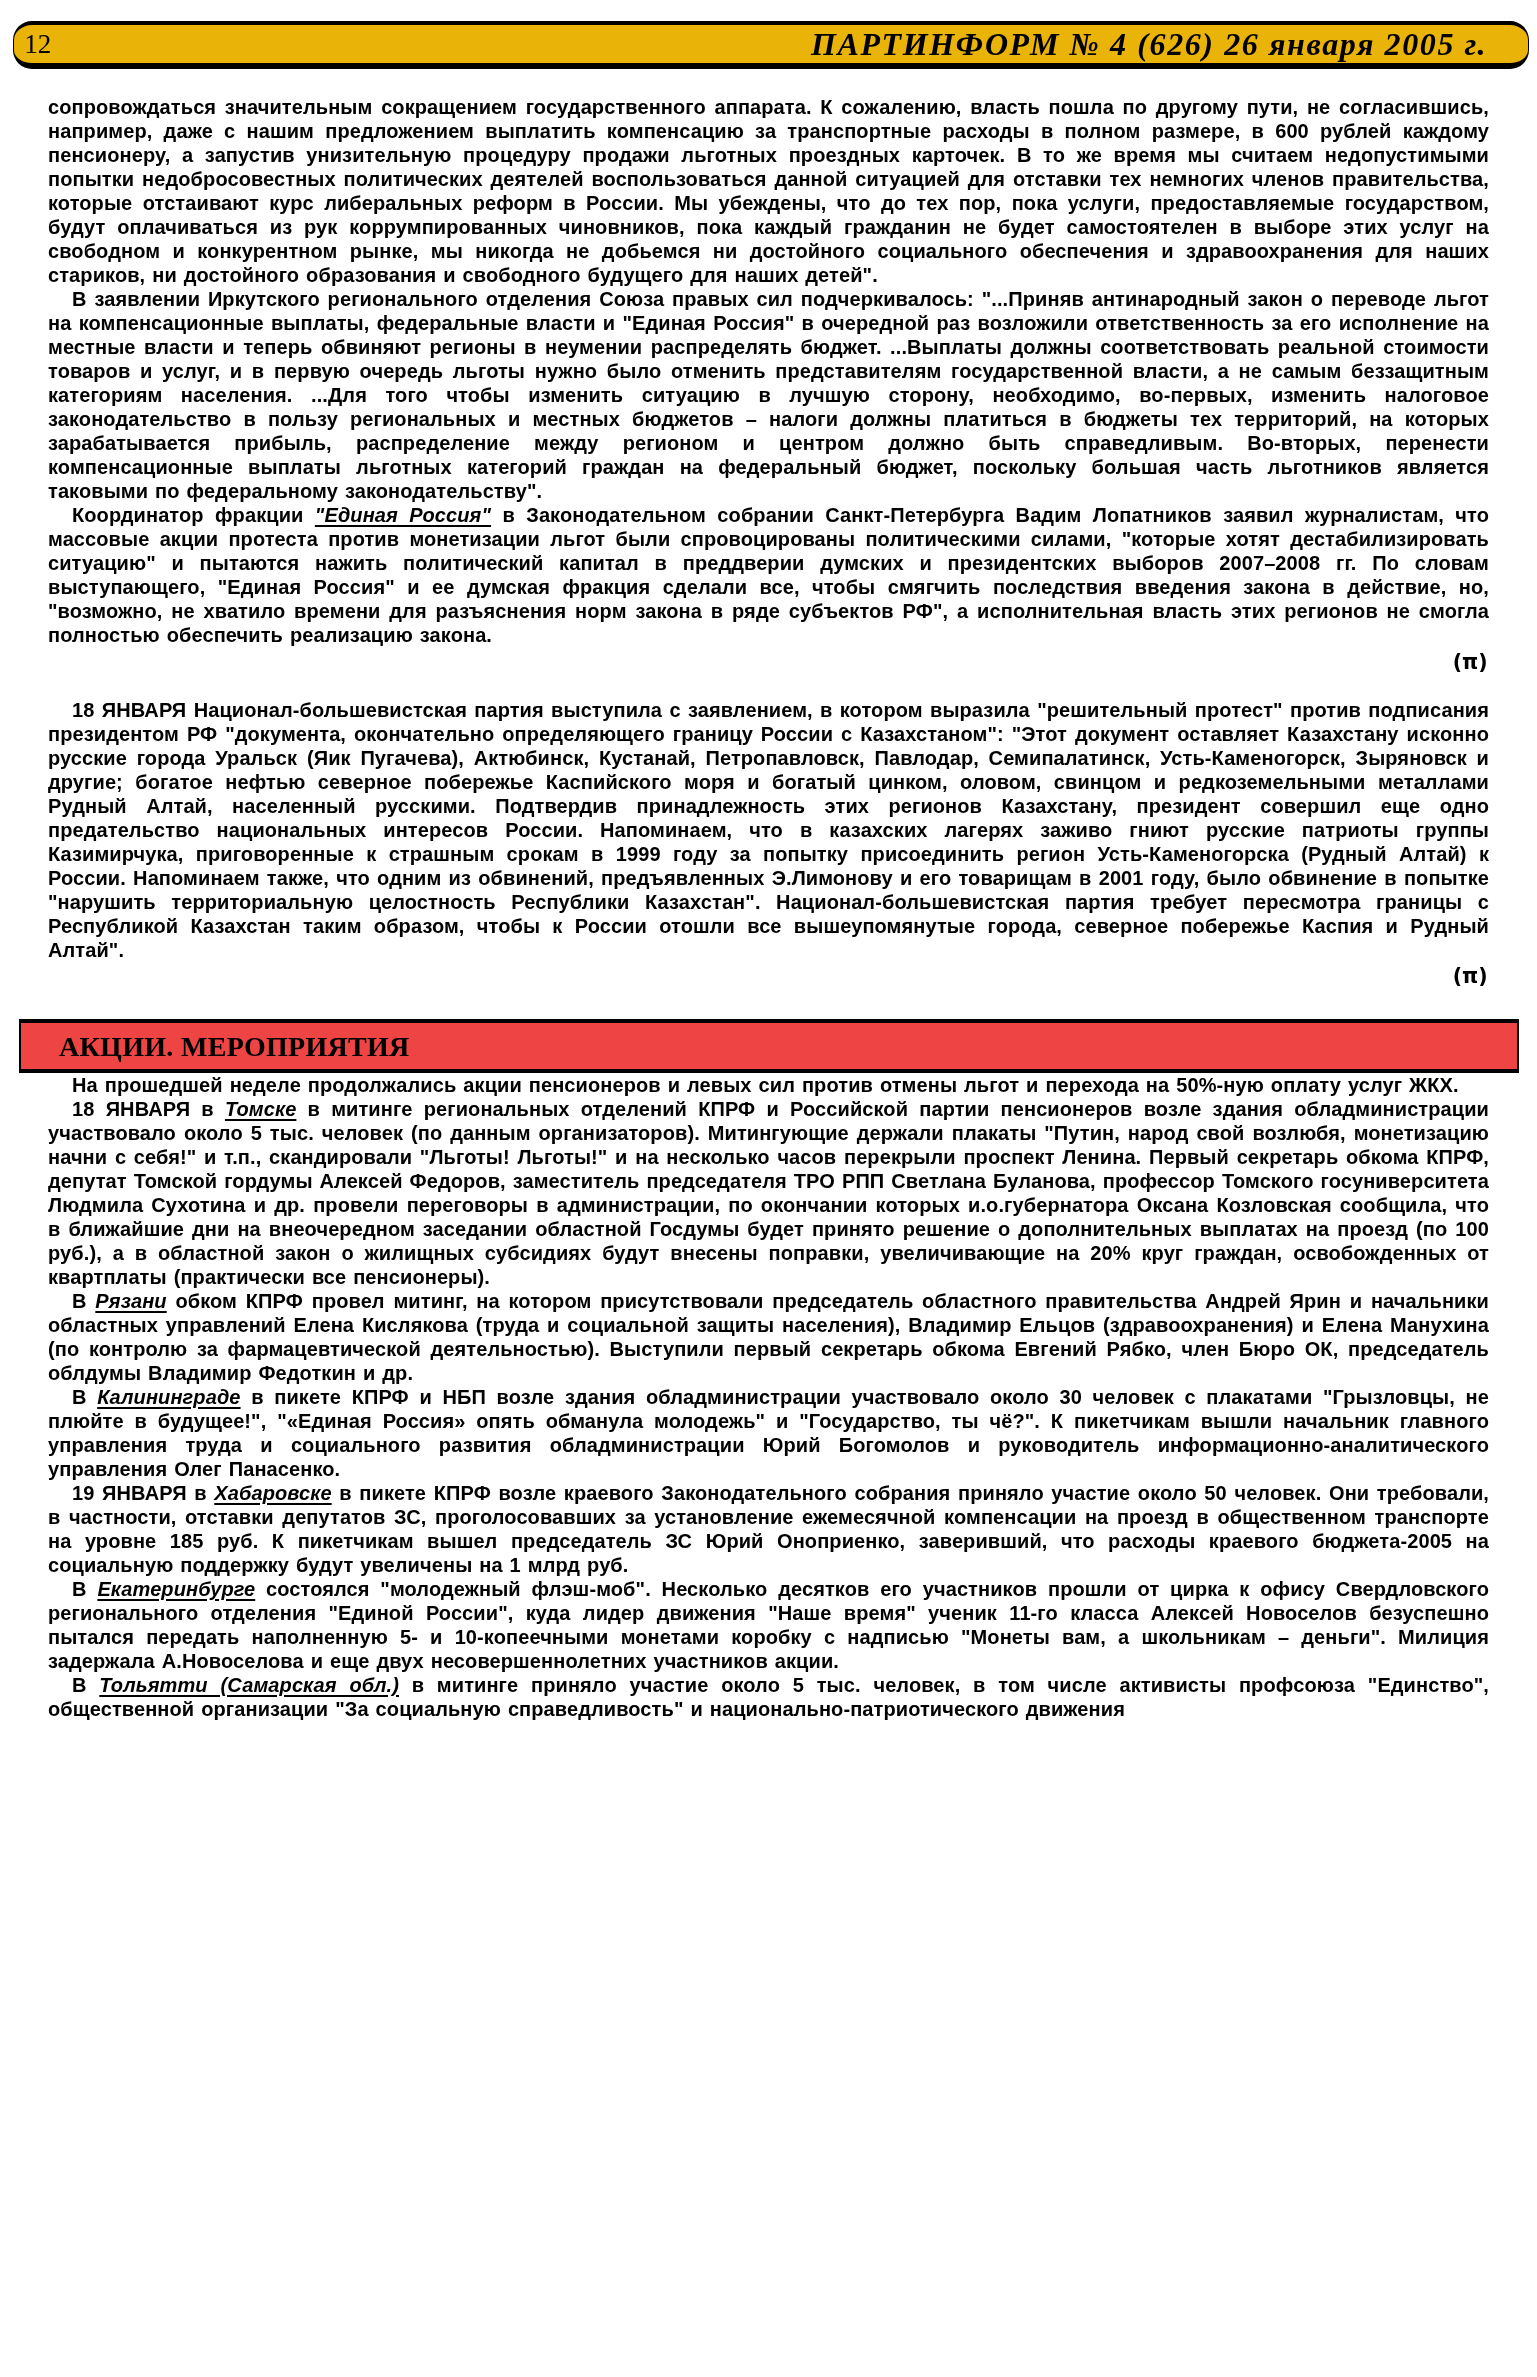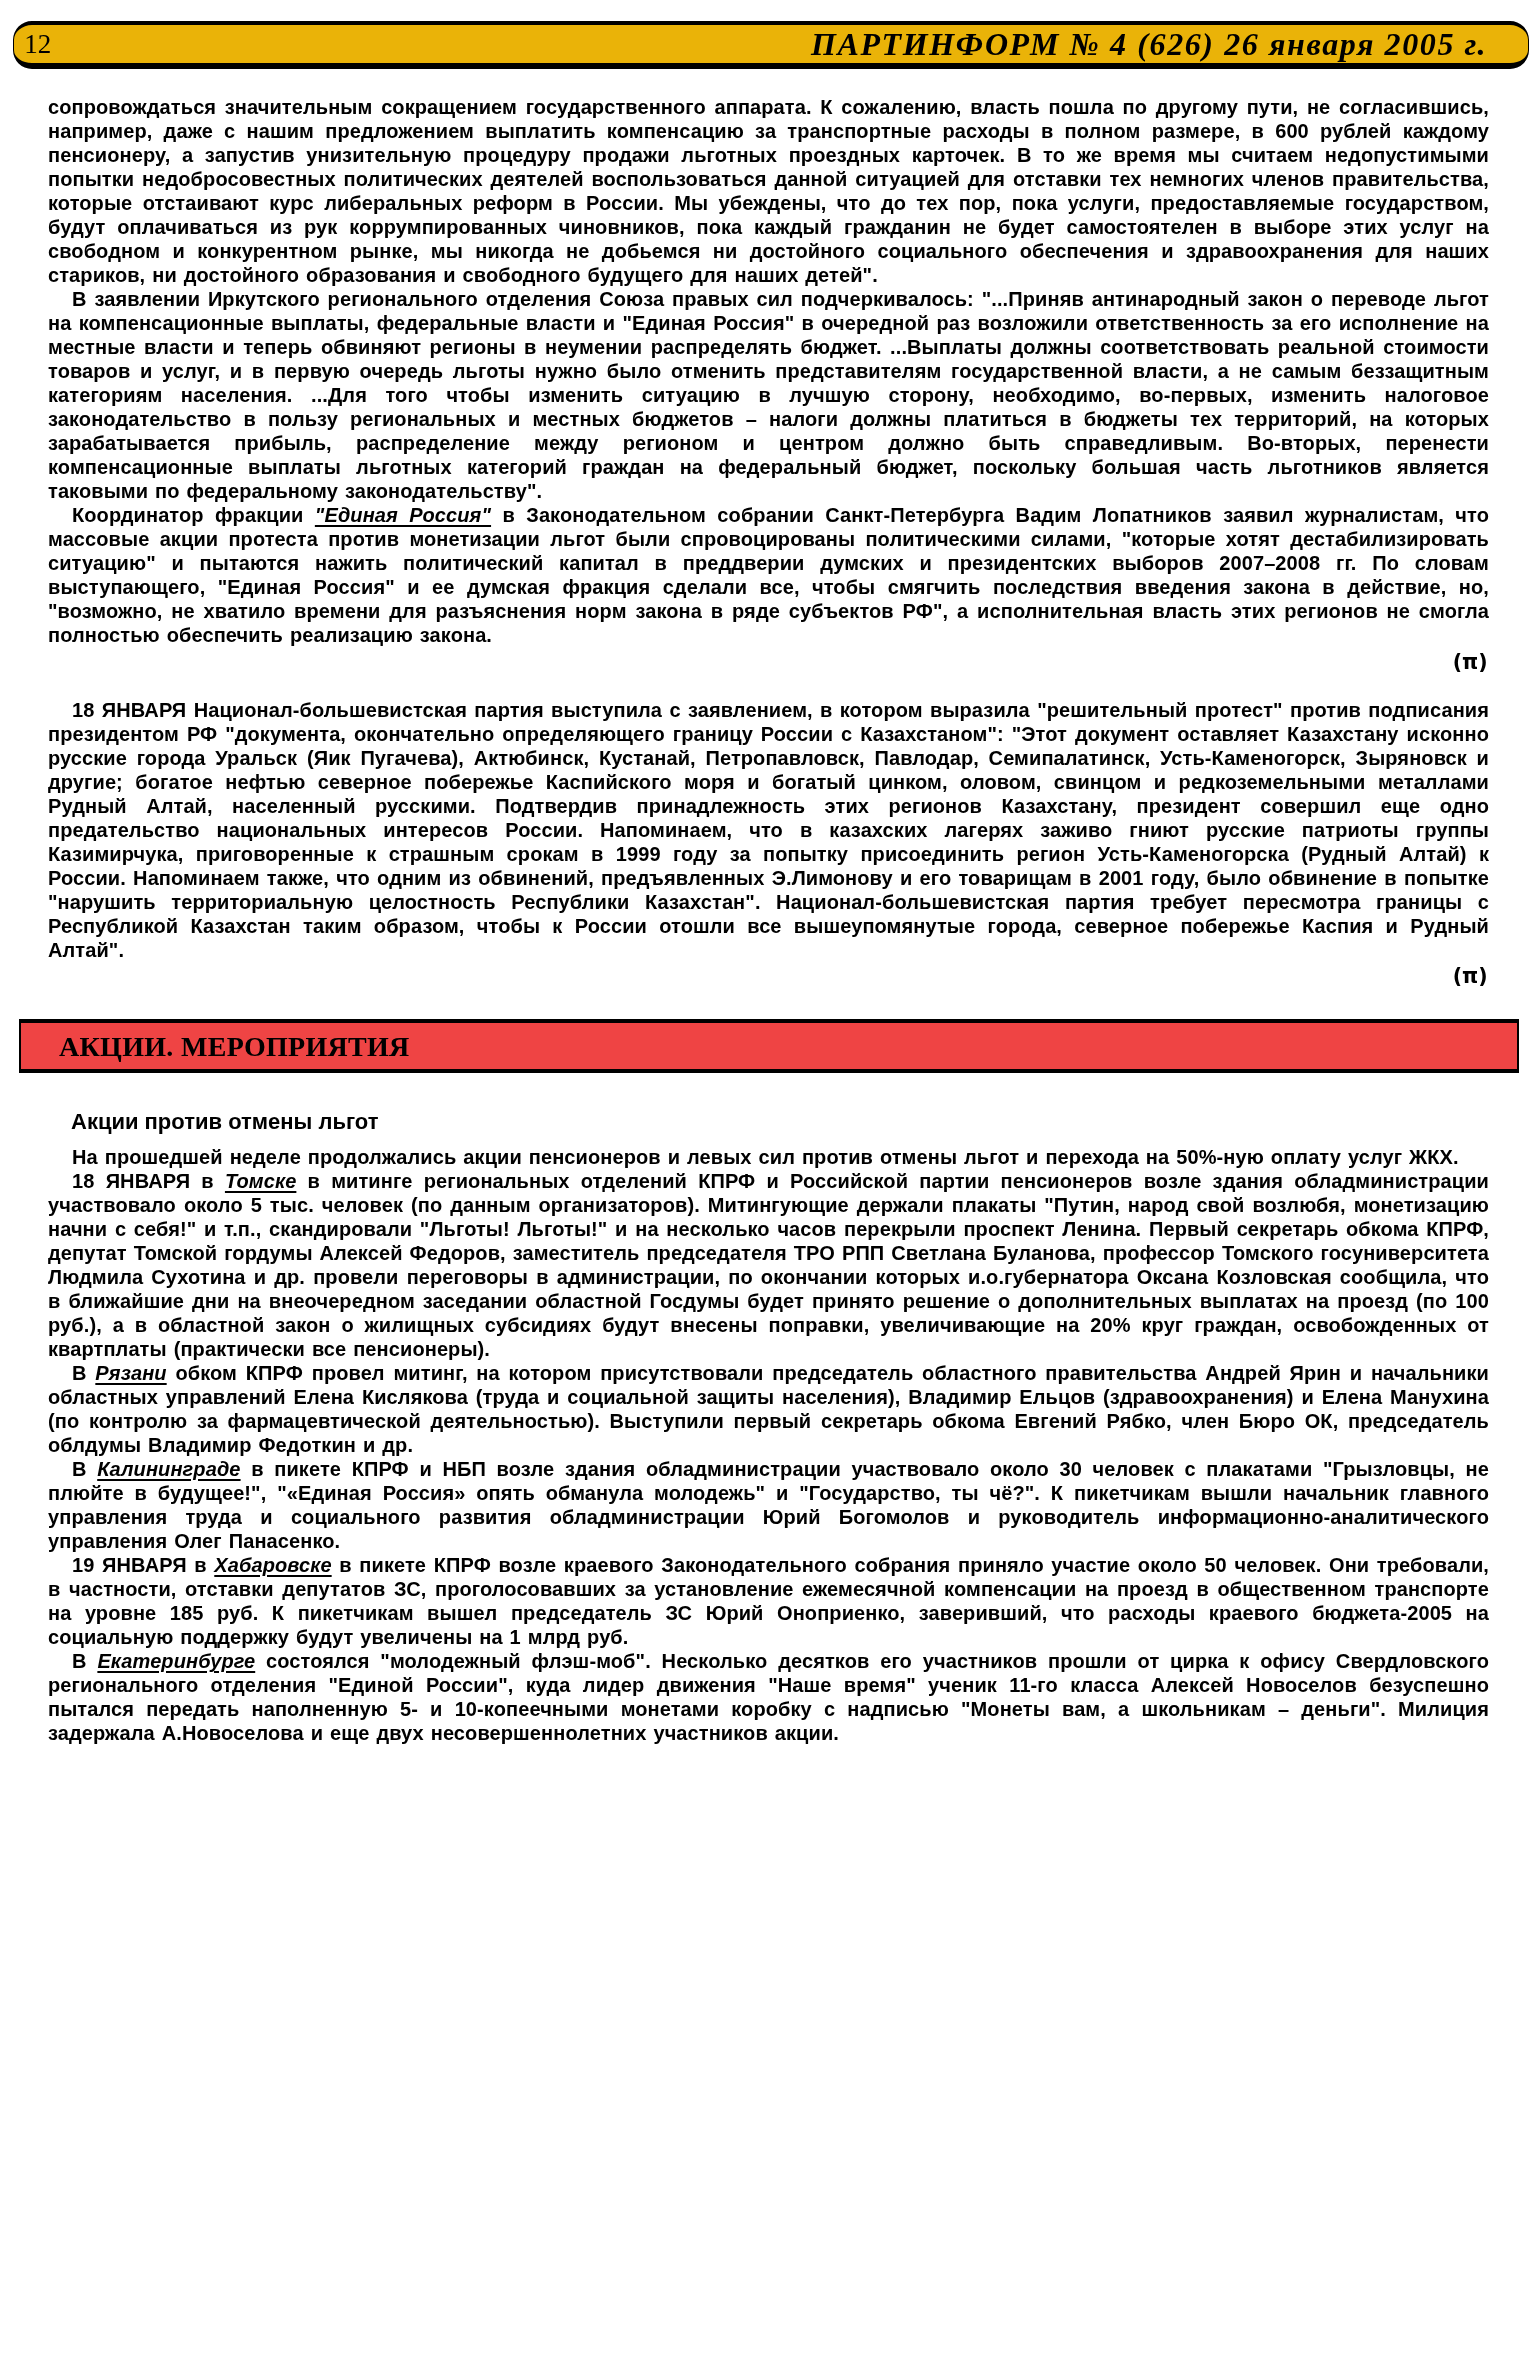--- a/index.html
+++ b/index.html
@@ -99,22 +99,22 @@
     <span class="issue-title">ПАРТИНФОРМ № 4 (626) 26 января 2005 г.</span>
   </header>
   <main class="content" id="blocks-root">
       <p class="para"><span>сопровождаться значительным сокращением государственного аппарата. К сожалению, власть пошла по другому пути, не согласившись, например, даже с нашим предложением выплатить компенсацию за транспортные расходы в полном размере, в 600 рублей каждому пенсионеру, а запустив унизительную процедуру продажи льготных проездных карточек. В то же время мы считаем недопустимыми попытки недобросовестных политических деятелей воспользоваться данной ситуацией для отставки тех немногих членов правительства, которые отстаивают курс либеральных реформ в России. Мы убеждены, что до тех пор, пока услуги, предоставляемые государством, будут оплачиваться из рук коррумпированных чиновников, пока каждый гражданин не будет самостоятелен в выборе этих услуг на свободном и конкурентном рынке, мы никогда не добьемся ни достойного социального обеспечения и здравоохранения для наших стариков, ни достойного образования и свободного будущего для наших детей".</span></p>
       <p class="para indent"><span>В заявлении Иркутского регионального отделения Союза правых сил подчеркивалось: "...Приняв антинародный закон о переводе льгот на компенсационные выплаты, федеральные власти и "Единая Россия" в очередной раз возложили ответственность за его исполнение на местные власти и теперь обвиняют регионы в неумении распределять бюджет. ...Выплаты должны соответствовать реальной стоимости товаров и услуг, и в первую очередь льготы нужно было отменить представителям государственной власти, а не самым беззащитным категориям населения. ...Для того чтобы изменить ситуацию в лучшую сторону, необходимо, во-первых, изменить налоговое законодательство в пользу региональных и местных бюджетов – налоги должны платиться в бюджеты тех территорий, на которых зарабатывается прибыль, распределение между регионом и центром должно быть справедливым. Во-вторых, перенести компенсационные выплаты льготных категорий граждан на федеральный бюджет, поскольку большая часть льготников является таковыми по федеральному законодательству".</span></p>
       <p class="para indent"><span>Координатор фракции </span><span class="em">"Единая Россия"</span><span> в Законодательном собрании Санкт-Петербурга Вадим Лопатников заявил журналистам, что массовые акции протеста против монетизации льгот были спровоцированы политическими силами, "которые хотят дестабилизировать ситуацию" и пытаются нажить политический капитал в преддверии думских и президентских выборов 2007–2008 гг. По словам выступающего, "Единая Россия" и ее думская фракция сделали все, чтобы смягчить последствия введения закона в действие, но, "возможно, не хватило времени для разъяснения норм закона в ряде субъектов РФ", а исполнительная власть этих регионов не смогла полностью обеспечить реализацию закона.</span></p>
       <p class="pi">(π)</p>
       <p class="para indent mt-lg"><span>18 ЯНВАРЯ Национал-большевистская партия выступила с заявлением, в котором выразила "решительный протест" против подписания президентом РФ "документа, окончательно определяющего границу России с Казахстаном": "Этот документ оставляет Казахстану исконно русские города Уральск (Яик Пугачева), Актюбинск, Кустанай, Петропавловск, Павлодар, Семипалатинск, Усть-Каменогорск, Зыряновск и другие; богатое нефтью северное побережье Каспийского моря и богатый цинком, оловом, свинцом и редкоземельными металлами Рудный Алтай, населенный русскими. Подтвердив принадлежность этих регионов Казахстану, президент совершил еще одно предательство национальных интересов России. Напоминаем, что в казахских лагерях заживо гниют русские патриоты группы Казимирчука, приговоренные к страшным срокам в 1999 году за попытку присоединить регион Усть-Каменогорска (Рудный Алтай) к России. Напоминаем также, что одним из обвинений, предъявленных Э.Лимонову и его товарищам в 2001 году, было обвинение в попытке "нарушить территориальную целостность Республики Казахстан". Национал-большевистская партия требует пересмотра границы с Республикой Казахстан таким образом, чтобы к России отошли все вышеупомянутые города, северное побережье Каспия и Рудный Алтай".</span></p>
       <p class="pi">(π)</p>
       <div class="section-box"><span>АКЦИИ. МЕРОПРИЯТИЯ</span></div>
-      <h2 class="subhead">Акции против отмены льгот</h2>
       <p class="para indent"><span>На прошедшей неделе продолжались акции пенсионеров и левых сил против отмены льгот и перехода на 50%-ную оплату услуг ЖКХ.</span></p>
       <p class="para indent"><span>18 ЯНВАРЯ в </span><span class="em">Томске</span><span> в митинге региональных отделений КПРФ и Российской партии пенсионеров возле здания обладминистрации участвовало около 5 тыс. человек (по данным организаторов). Митингующие держали плакаты "Путин, народ свой возлюбя, монетизацию начни с себя!" и т.п., скандировали "Льготы! Льготы!" и на несколько часов перекрыли проспект Ленина. Первый секретарь обкома КПРФ, депутат Томской гордумы Алексей Федоров, заместитель председателя ТРО РПП Светлана Буланова, профессор Томского госуниверситета Людмила Сухотина и др. провели переговоры в администрации, по окончании которых и.о.губернатора Оксана Козловская сообщила, что в ближайшие дни на внеочередном заседании областной Госдумы будет принято решение о дополнительных выплатах на проезд (по 100 руб.), а в областной закон о жилищных субсидиях будут внесены поправки, увеличивающие на 20% круг граждан, освобожденных от квартплаты (практически все пенсионеры).</span></p>
       <p class="para indent"><span>В </span><span class="em">Рязани</span><span> обком КПРФ провел митинг, на котором присутствовали председатель областного правительства Андрей Ярин и начальники областных управлений Елена Кислякова (труда и социальной защиты населения), Владимир Ельцов (здравоохранения) и Елена Манухина (по контролю за фармацевтической деятельностью). Выступили первый секретарь обкома Евгений Рябко, член Бюро ОК, председатель облдумы Владимир Федоткин и др.</span></p>
       <p class="para indent"><span>В </span><span class="em">Калининграде</span><span> в пикете КПРФ и НБП возле здания обладминистрации участвовало около 30 человек с плакатами "Грызловцы, не плюйте в будущее!", "«Единая Россия» опять обманула молодежь" и "Государство, ты чё?". К пикетчикам вышли начальник главного управления труда и социального развития обладминистрации Юрий Богомолов и руководитель информационно-аналитического управления Олег Панасенко.</span></p>
       <p class="para indent"><span>19 ЯНВАРЯ в </span><span class="em">Хабаровске</span><span> в пикете КПРФ возле краевого Законодательного собрания приняло участие около 50 человек. Они требовали, в частности, отставки депутатов ЗС, проголосовавших за установление ежемесячной компенсации на проезд в общественном транспорте на уровне 185 руб. К пикетчикам вышел председатель ЗС Юрий Оноприенко, заверивший, что расходы краевого бюджета-2005 на социальную поддержку будут увеличены на 1 млрд руб.</span></p>
       <p class="para indent"><span>В </span><span class="em">Екатеринбурге</span><span> состоялся "молодежный флэш-моб". Несколько десятков его участников прошли от цирка к офису Свердловского регионального отделения "Единой России", куда лидер движения "Наше время" ученик 11-го класса Алексей Новоселов безуспешно пытался передать наполненную 5- и 10-копеечными монетами коробку с надписью "Монеты вам, а школьникам – деньги". Милиция задержала А.Новоселова и еще двух несовершеннолетних участников акции.</span></p>
+      <p class="para indent"><span>В </span><span class="em">Тольятти (Самарская обл.)</span><span> в митинге приняло участие около 5 тыс. человек, в том числе активисты профсоюза "Единство", общественной организации "За социальную справедливость" и национально-патриотического движения</span></p>
     </main>
 </div>
 
 
 </body></html>

